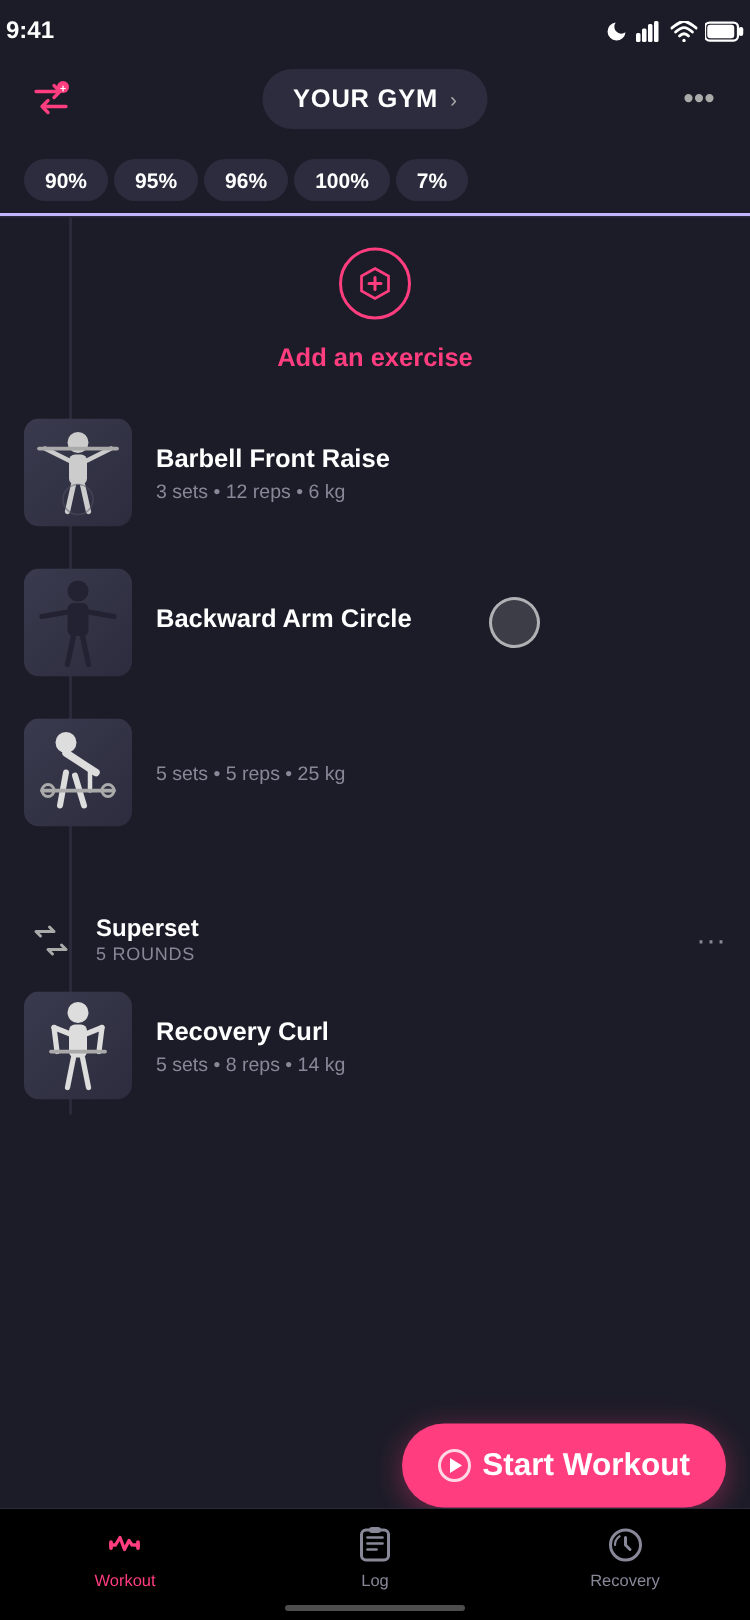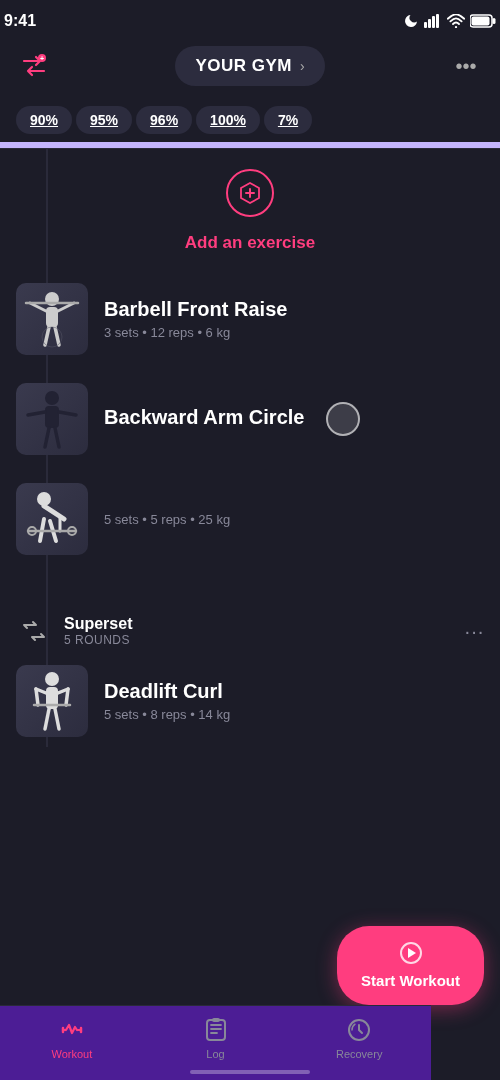--- a/index.html
+++ b/index.html
@@ -86,22 +86,21 @@
     }
 
     
     .percent-bar {
       display: flex;
       align-items: flex-end;
       padding: 8px 16px;
       gap: 4px;
       overflow-x: auto;
       scrollbar-width: none;
-      border-bottom: 6px solid #c4b5fd;
-      text-decoration: underline;
+      border-bottom: 2px solid #c4b5fd;
     }
     .percent-bar::-webkit-scrollbar { display: none; }
     .percent-item {
       background: #2c2c3e;
       border-radius: 16px;
       padding: 6px 14px;
       font-size: 14px;
       font-weight: 600;
       color: #ffffff;
       white-space: nowrap;
@@ -187,21 +186,21 @@
       height: 100%;
       display: flex;
       align-items: center;
       justify-content: center;
       background: linear-gradient(135deg, #3a3a4e, #2c2c3e);
     }
     .exercise-info {
       flex: 1;
     }
     .exercise-name {
-      font-size: 20px;
+      font-size: 17px;
       font-weight: 600;
       color: #ffffff;
       margin-bottom: 4px;
     }
     .exercise-details {
       font-size: 13px;
       color: #888899;
     }
 
     
@@ -260,28 +259,27 @@
     
     .start-workout-btn {
       position: fixed;
       bottom: 75px;
       right: 16px;
       background: #ff3d7f;
       color: white;
       border: none;
       border-radius: 32px;
       padding: 16px 24px;
-      font-size: 15px;
+      font-size: 21px;
       font-weight: 700;
       display: flex;
       align-items: center;
       gap: 8px;
       cursor: pointer;
       box-shadow: 0 4px 20px rgba(255, 61, 127, 0.4);
-      flex-direction: column;
     }
     .start-workout-btn .play-circle {
       width: 22px;
       height: 22px;
       border-radius: 50%;
       border: 2px solid rgba(255,255,255,0.8);
       display: flex;
       align-items: center;
       justify-content: center;
     }
@@ -292,22 +290,22 @@
       border-bottom: 5px solid transparent;
       border-left: 8px solid white;
       margin-left: 2px;
     }
 
     
     .bottom-nav {
       position: fixed;
       bottom: 0;
       left: 0;
-      width: 431px;
-      background: #4c1d95;
+      width: 500px;
+      background: #000000;
       border-top: 1px solid #2a2a3a;
       display: flex;
       justify-content: flex-start;
       align-items: center;
       padding: 10px 0 20px;
     }
     .nav-item {
       display: flex;
       flex-direction: column;
       align-items: center;
@@ -543,21 +541,21 @@
             <line x1="46" y1="20" x2="44" y2="36" stroke="#dddddd" stroke-width="3.5" stroke-linecap="round"></line>
 
             <line x1="12" y1="36" x2="48" y2="36" stroke="#aaaaaa" stroke-width="2.5" stroke-linecap="round"></line>
 
             <line x1="27" y1="40" x2="23" y2="60" stroke="#dddddd" stroke-width="3.5" stroke-linecap="round"></line>
             <line x1="33" y1="40" x2="37" y2="60" stroke="#dddddd" stroke-width="3.5" stroke-linecap="round"></line>
           </svg>
         </div>
       </div>
       <div class="exercise-info">
-        <div class="exercise-name">Deadlift Curl</div>
+        <div class="exercise-name">Recovery Curl</div>
         <div class="exercise-details">5 sets • 8 reps • 14 kg</div>
       </div>
     </div>
 
   </div>
 </div>
 
 <button class="start-workout-btn">
   <div class="play-circle">
     <div class="play-triangle"></div>

